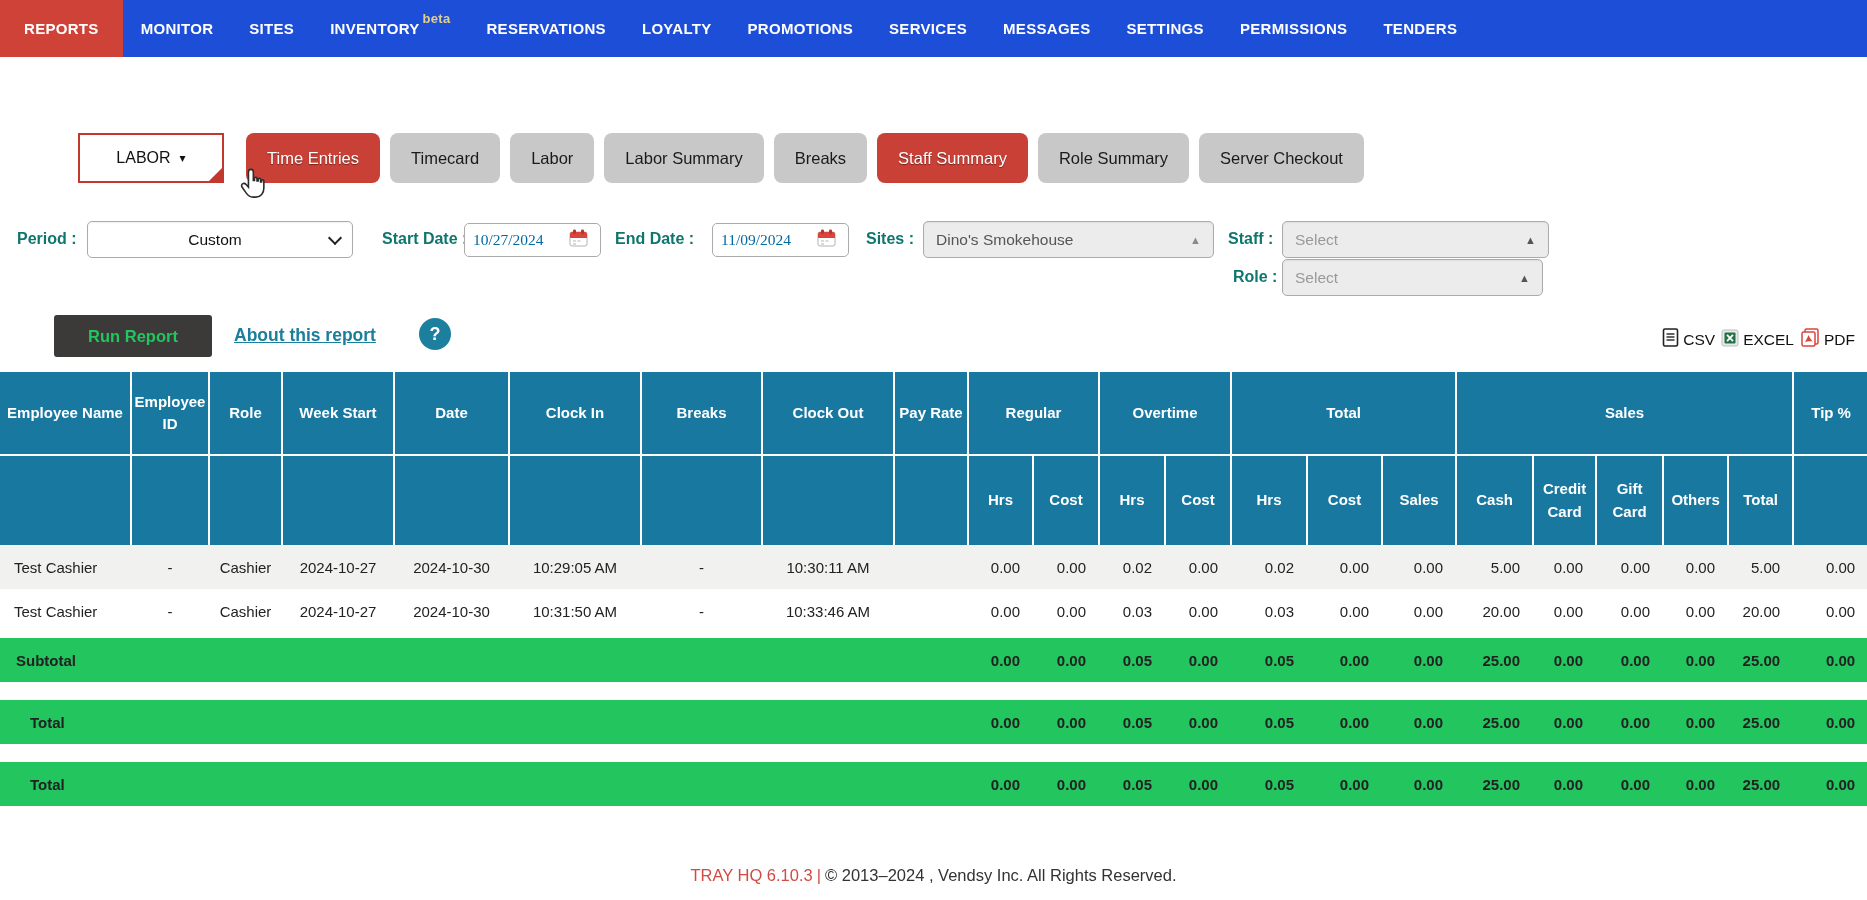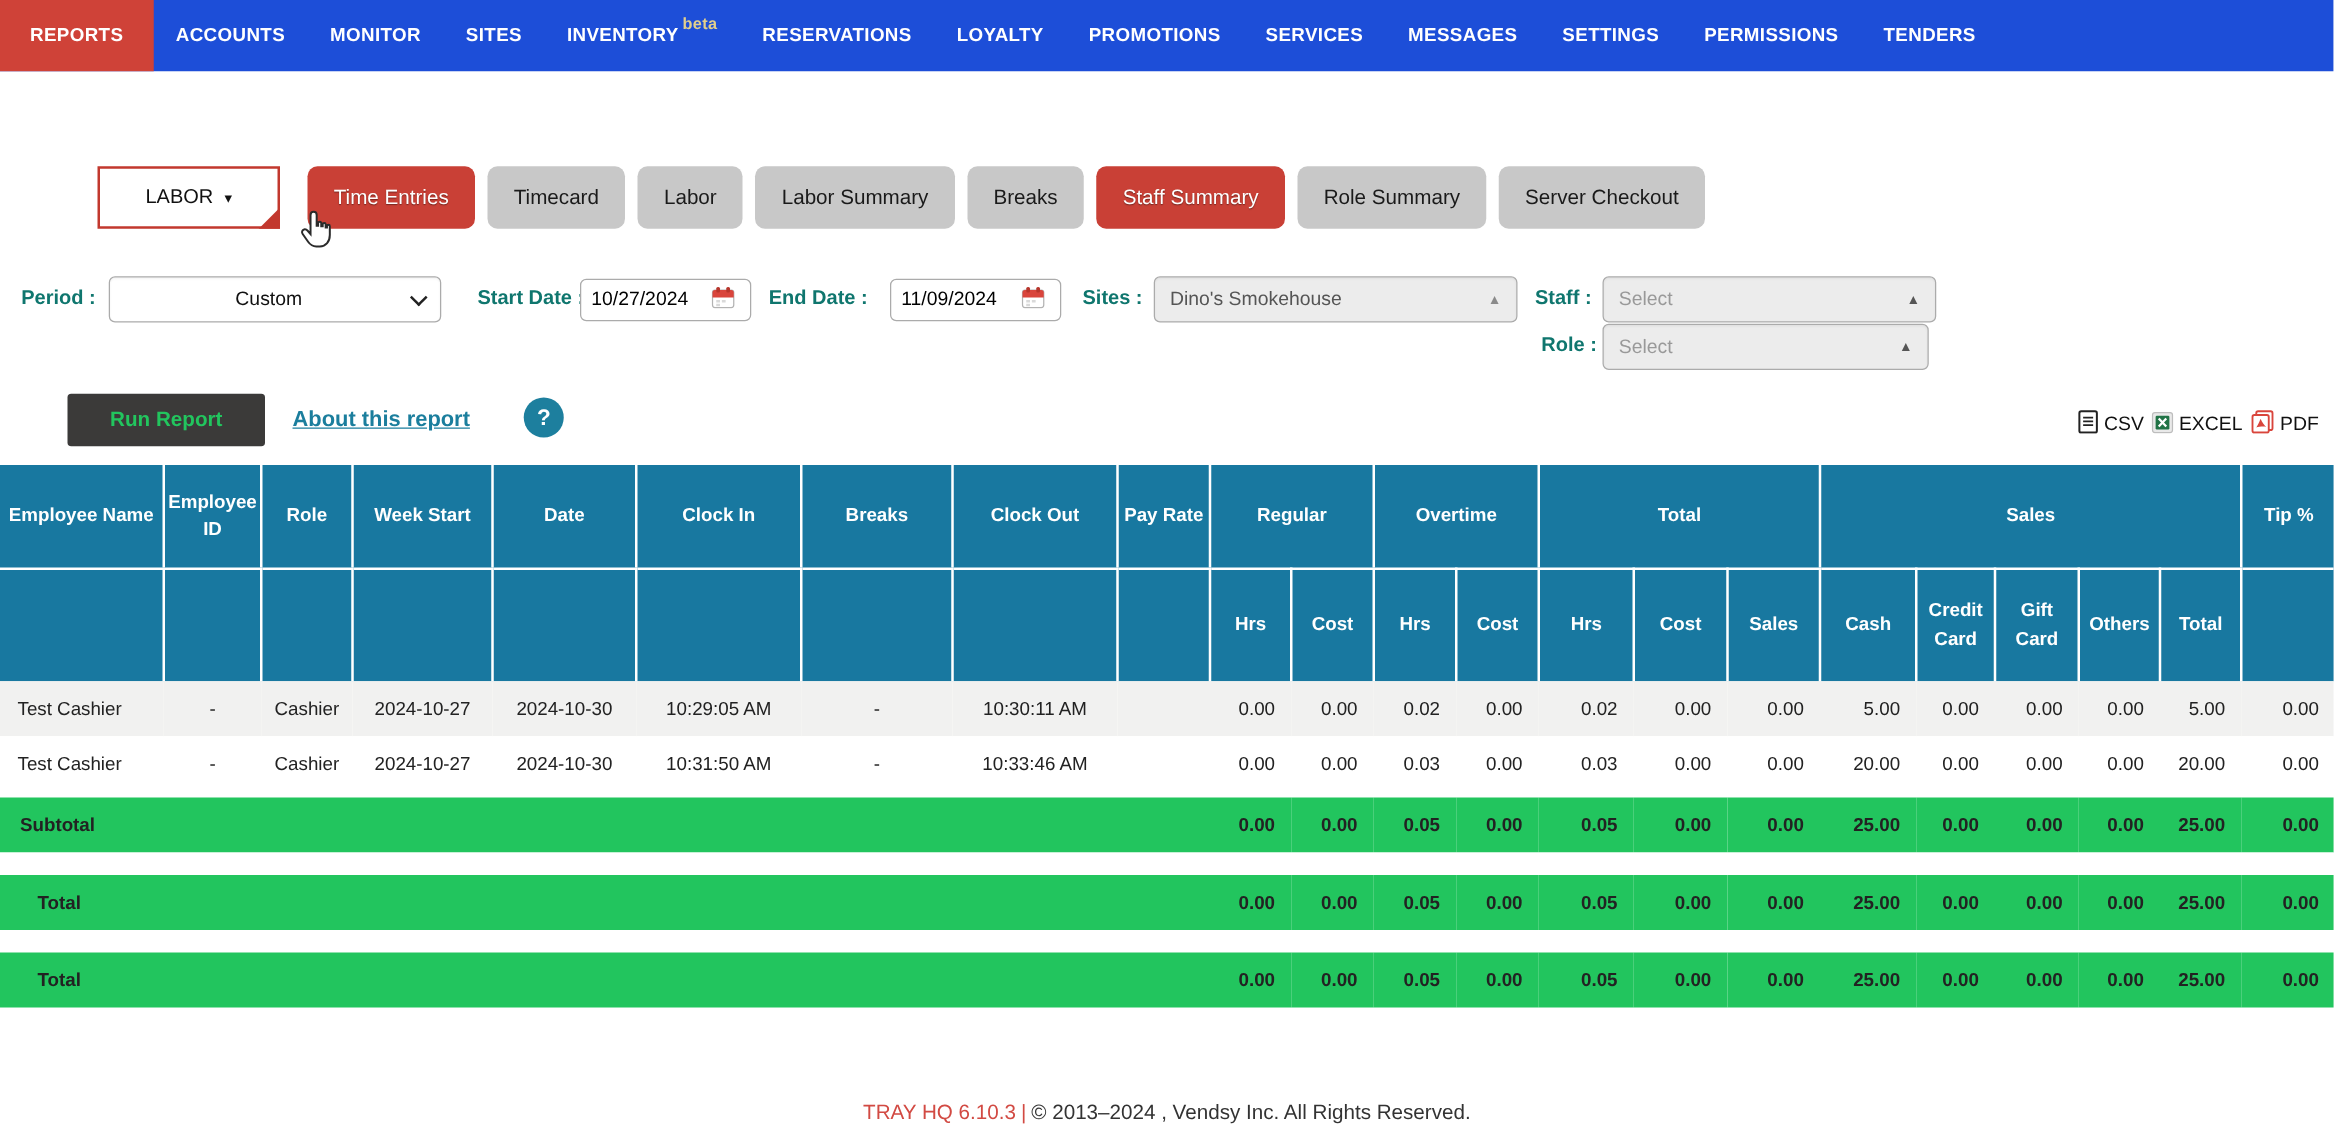--- a/index.html
+++ b/index.html
@@ -60,22 +60,22 @@
   }
   .selbox.muted { background:#ececec; color:#555; }
   .selbox.muted .upar { color:#8a8a8a; font-size:11px; }
   .selbox.placeholder { background:#ececec; color:#999; }
   .selbox.placeholder .upar { color:#555; font-size:11px; }
   .dateinp {
     position:absolute; height:34px; background:#fff; border:1px solid #ababab;
     border-radius:5px; display:flex; align-items:center; padding:0 8px; gap:6px;
   }
   .dateinp input {
-    border:none; outline:none; width:90px; font-size:15.5px; color:#000000;
-    font-family:Liberation Sans, sans-serif; background:transparent;
+    border:none; outline:none; width:90px; font-size:15.5px; color:#0369a1;
+    font-family:Liberation Serif, serif; background:transparent;
   }
 
   
   .run-btn {
     position:absolute; left:54px; top:315px; width:158px; height:42px;
     background:#3b3a39; color:#22c55e; border:none; border-radius:3px;
     font-weight:bold; font-size:16.5px; font-family:"Liberation Sans",sans-serif; cursor:pointer;
   }
   .about-link {
     position:absolute; left:234px; top:325px; font-size:17.5px; font-weight:bold;
@@ -111,33 +111,32 @@
   tr.r-white td { background:#ffffff; }
   tr.sum td { background:#22c55e; font-weight:bold;margin-left:28px; }
   tr.sum td.slabel { text-align:left; padding-left:16px; }
   tr.sum td.slabel.tot { padding-left:30px; }
   tr.gapr td { height:18px; background:#fff; }
   tr.gapr.sml td { height:5px; }
 
   
   .footer {
     position:absolute; left:0; top:866px; width:1867px; text-align:center;
-    font-size:16.5px; color:#333;margin-top:15px;
+    font-size:16.5px; color:#333;
   }
   .footer .ver { color:#d24a43; cursor:pointer; }
   .footer .sep { color:#d24a43; padding:0 4px; }
 </style>
 </head>
 <body>
 
 <div class="screen">
 
   <nav class="topnav">
     <a class="active">REPORTS</a>
-    <a>ACCOUNTS</a>
     <a>MONITOR</a>
     <a>SITES</a>
     <a>
         <span>INVENTORY</span>
         <span class="beta">beta</span>
       </a>
     <a>RESERVATIONS</a>
     <a>LOYALTY</a>
     <a>PROMOTIONS</a>
     <a>SERVICES</a>

